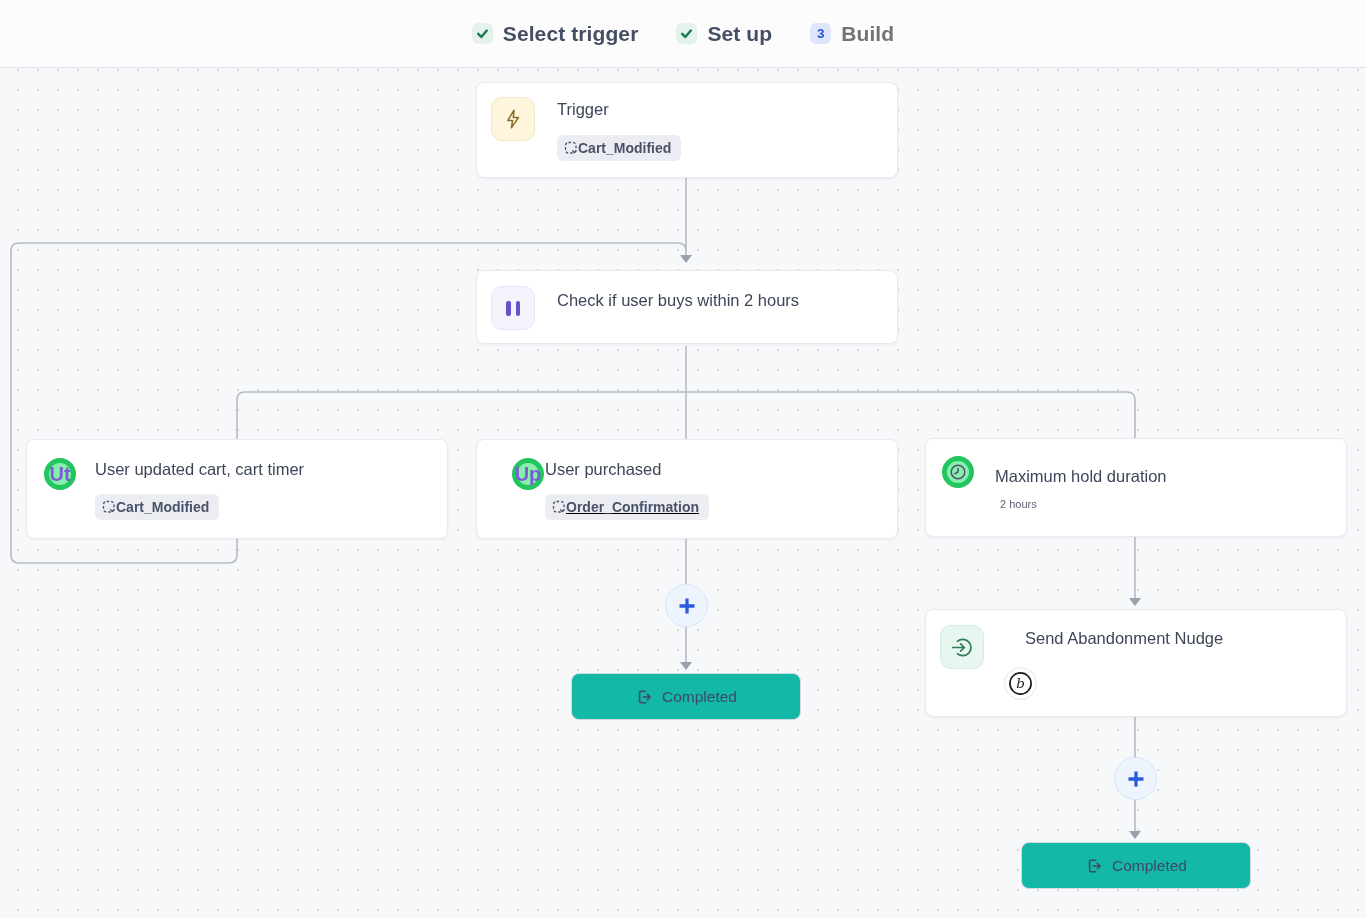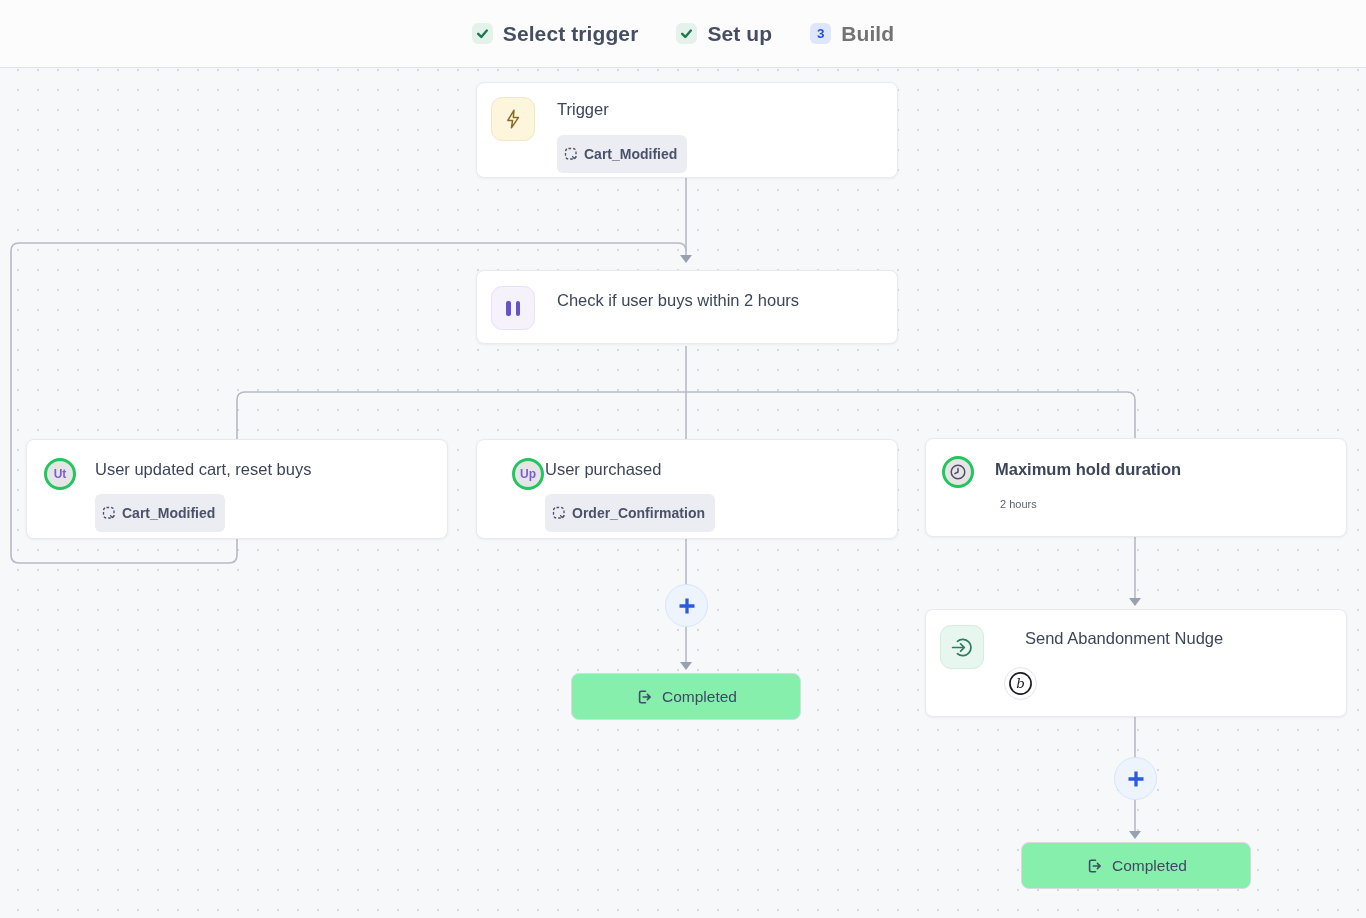--- a/index.html
+++ b/index.html
@@ -34,38 +34,38 @@
   .node-title { position:absolute; font-size:16.5px; font-weight:500; color:#3d4659; white-space:nowrap; }
   .node-sub { position:absolute; font-size:11px; color:#5d6474; }
 
   .icon-sq { position:absolute; width:44px; height:44px; border-radius:11px;
     display:flex; align-items:center; justify-content:center; }
   .icon-sq.yellow { background:#fdf6dd; border:1px solid #f1e7c4; }
   .icon-sq.purple { background:#f5f2fc; border:1px solid #e9e3f8; }
   .icon-sq.green  { background:#e7f6ee; border:1px solid #d5ecdf; }
 
   .badge { position:absolute; width:32px; height:32px; border-radius:50%;
-    background:#e5e5e5; border:3px solid #22c55e; color:#7c5cd4;
-    font-size:12px; font-weight:600; display:flex; align-items:center; justify-content:center; }
-
-  .tag { position:absolute; height:38px; background:#ecedf3; border-radius:6px;
-    display:inline-flex; align-items:center; gap:6px; padding:0 10px 0 7px; }
+    background:#86efac; border:5px solid #22c55e; color:#7c5cd4;
+    font-size:20px; font-weight:600; display:flex; align-items:center; justify-content:center; }
+
+  .tag { position:absolute; height:26px; background:#ecedf3; border-radius:6px;
+    display:inline-flex; align-items:center; padding:0 10px 0 7px; }
   .tag-label { font-size:14px; font-weight:600; color:#4a5269; white-space:nowrap; }
 
   .pause-bar { width:4.5px; height:15px; border-radius:2px; background:#6553c8; display:inline-block; }
   .pause-wrap { display:flex; gap:5px; }
 
   .logo-badge { position:absolute; width:33px; height:33px; border-radius:50%;
     background:#fff; border:1px solid #e3e5eb; display:flex; align-items:center; justify-content:center; }
 
   
   .plus-btn { position:absolute; width:43px; height:43px; border-radius:50%;
     background:#edf4fd; border:1px solid #d7e5f9; display:flex; align-items:center;
     justify-content:center; z-index:3; cursor:pointer; }
-  .terminal { position:absolute; height:47px; background:#86efac; border:1px solid #d8dae2;
+  .terminal { position:absolute; height:47px; background:#14b8a6; border:1px solid #d8dae2;
     border-radius:8px; display:flex; align-items:center; justify-content:center; gap:9px;
     color:#3e4965; font-size:15.5px; font-weight:500; z-index:2; cursor:pointer; }
 </style>
 </head>
 <body>
 
 <div class="topbar">
   <div class="step">
     <span class="chip green">
       <svg width="13" height="13" viewBox="0 0 12 12">
@@ -134,50 +134,50 @@
     <span class="pause-wrap">
         <span class="pause-bar"></span>
         <span class="pause-bar"></span>
       </span>
   </span>
   <div class="node-title" style="left:80px; top:20px;">Check if user buys within 2 hours</div>
 </div>
 
 <div class="card" style="left:26px; top:439px; width:422px; height:100px;">
   <span class="badge" style="left:17px; top:18px;">Ut</span>
-  <div class="node-title" style="left:68px; top:20px;">User updated cart, reset buys</div>
+  <div class="node-title" style="left:68px; top:20px;">User updated cart, cart timer</div>
   <div class="tag" style="left:68px; top:54px;">
     <svg width="14" height="14" viewBox="0 0 14 14">
       <rect x="1.5" y="1.5" width="10.5" height="10.5" rx="3" stroke="#4a5269" stroke-width="1.3" fill="none" stroke-dasharray="2.6 2"></rect>
       <path d="M8.6,9.6 L10.3,11.6 L12,9.8" stroke="#4a5269" stroke-width="1.3" fill="none" stroke-linecap="round" stroke-linejoin="round"></path>
     </svg>
     <span class="tag-label">Cart_Modified</span>
   </div>
 </div>
 
 <div class="card" style="left:476px; top:439px; width:422px; height:100px;">
   <span class="badge" style="left:35px; top:18px;">Up</span>
   <div class="node-title" style="left:68px; top:20px;">User purchased</div>
-  <div class="tag" style="left:68px; top:54px;">
+  <div class="tag" style="left:68px; top:54px;text-decoration:underline;">
     <svg width="14" height="14" viewBox="0 0 14 14">
       <rect x="1.5" y="1.5" width="10.5" height="10.5" rx="3" stroke="#4a5269" stroke-width="1.3" fill="none" stroke-dasharray="2.6 2"></rect>
       <path d="M8.6,9.6 L10.3,11.6 L12,9.8" stroke="#4a5269" stroke-width="1.3" fill="none" stroke-linecap="round" stroke-linejoin="round"></path>
     </svg>
     <span class="tag-label">Order_Confirmation</span>
   </div>
 </div>
 
 <div class="card" style="left:925px; top:438px; width:422px; height:99px;">
   <span class="badge" style="left:16px; top:17px;">
     <svg width="18" height="18" viewBox="0 0 18 18">
       <circle cx="9" cy="9" r="6.8" stroke="#514e6a" stroke-width="1.5" fill="none"></circle>
       <path d="M9,5.4 V9 L5.9,10.6" stroke="#514e6a" stroke-width="1.5" fill="none" stroke-linecap="round" stroke-linejoin="round"></path>
     </svg>
   </span>
-  <div class="node-title" style="left:69px; top:21px;font-weight:bold;">Maximum hold duration</div>
+  <div class="node-title" style="left:69px; top:28px;">Maximum hold duration</div>
   <div class="node-sub" style="left:74px; top:59px;">2 hours</div>
 </div>
 
 <div class="card" style="left:925px; top:609px; width:422px; height:108px;">
   <span class="icon-sq green" style="left:14px; top:15px;">
     <svg width="23" height="23" viewBox="0 0 23 23">
       <path d="M6.4,5.3 A8.2,8.2 0 1 1 6.4,17.7" stroke="#2e7c5c" stroke-width="1.7" fill="none" stroke-linecap="round"></path>
       <path d="M1.6,11.5 H13 M9.6,7.8 L13.4,11.5 L9.6,15.2" stroke="#2e7c5c" stroke-width="1.7" fill="none" stroke-linecap="round" stroke-linejoin="round"></path>
     </svg>
   </span>

